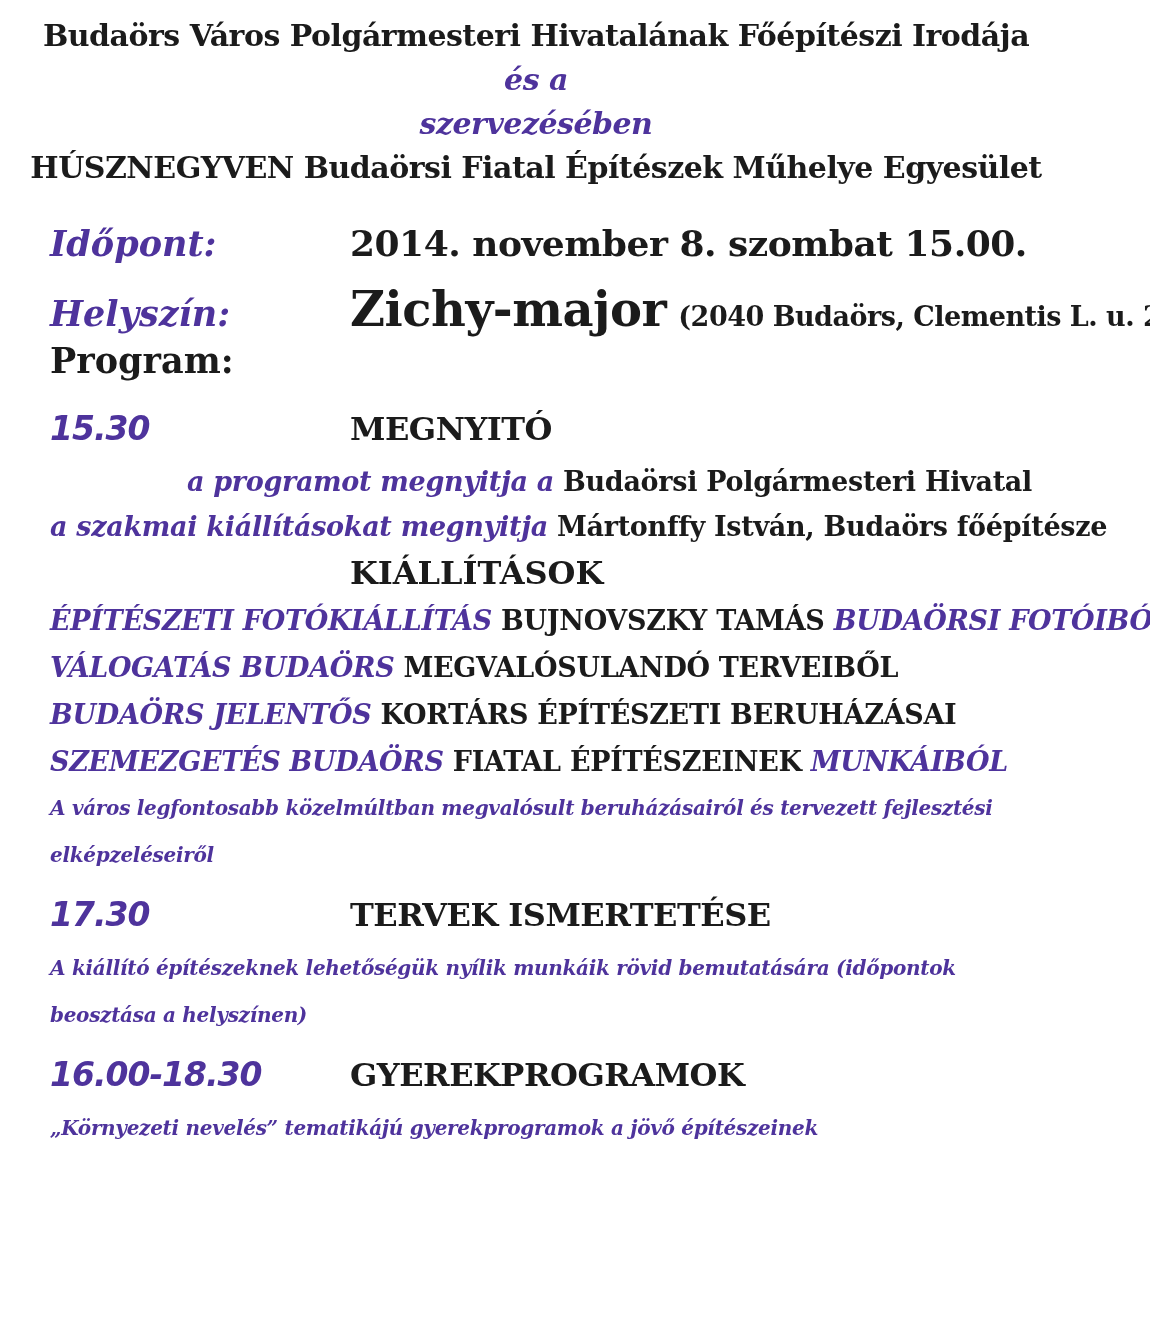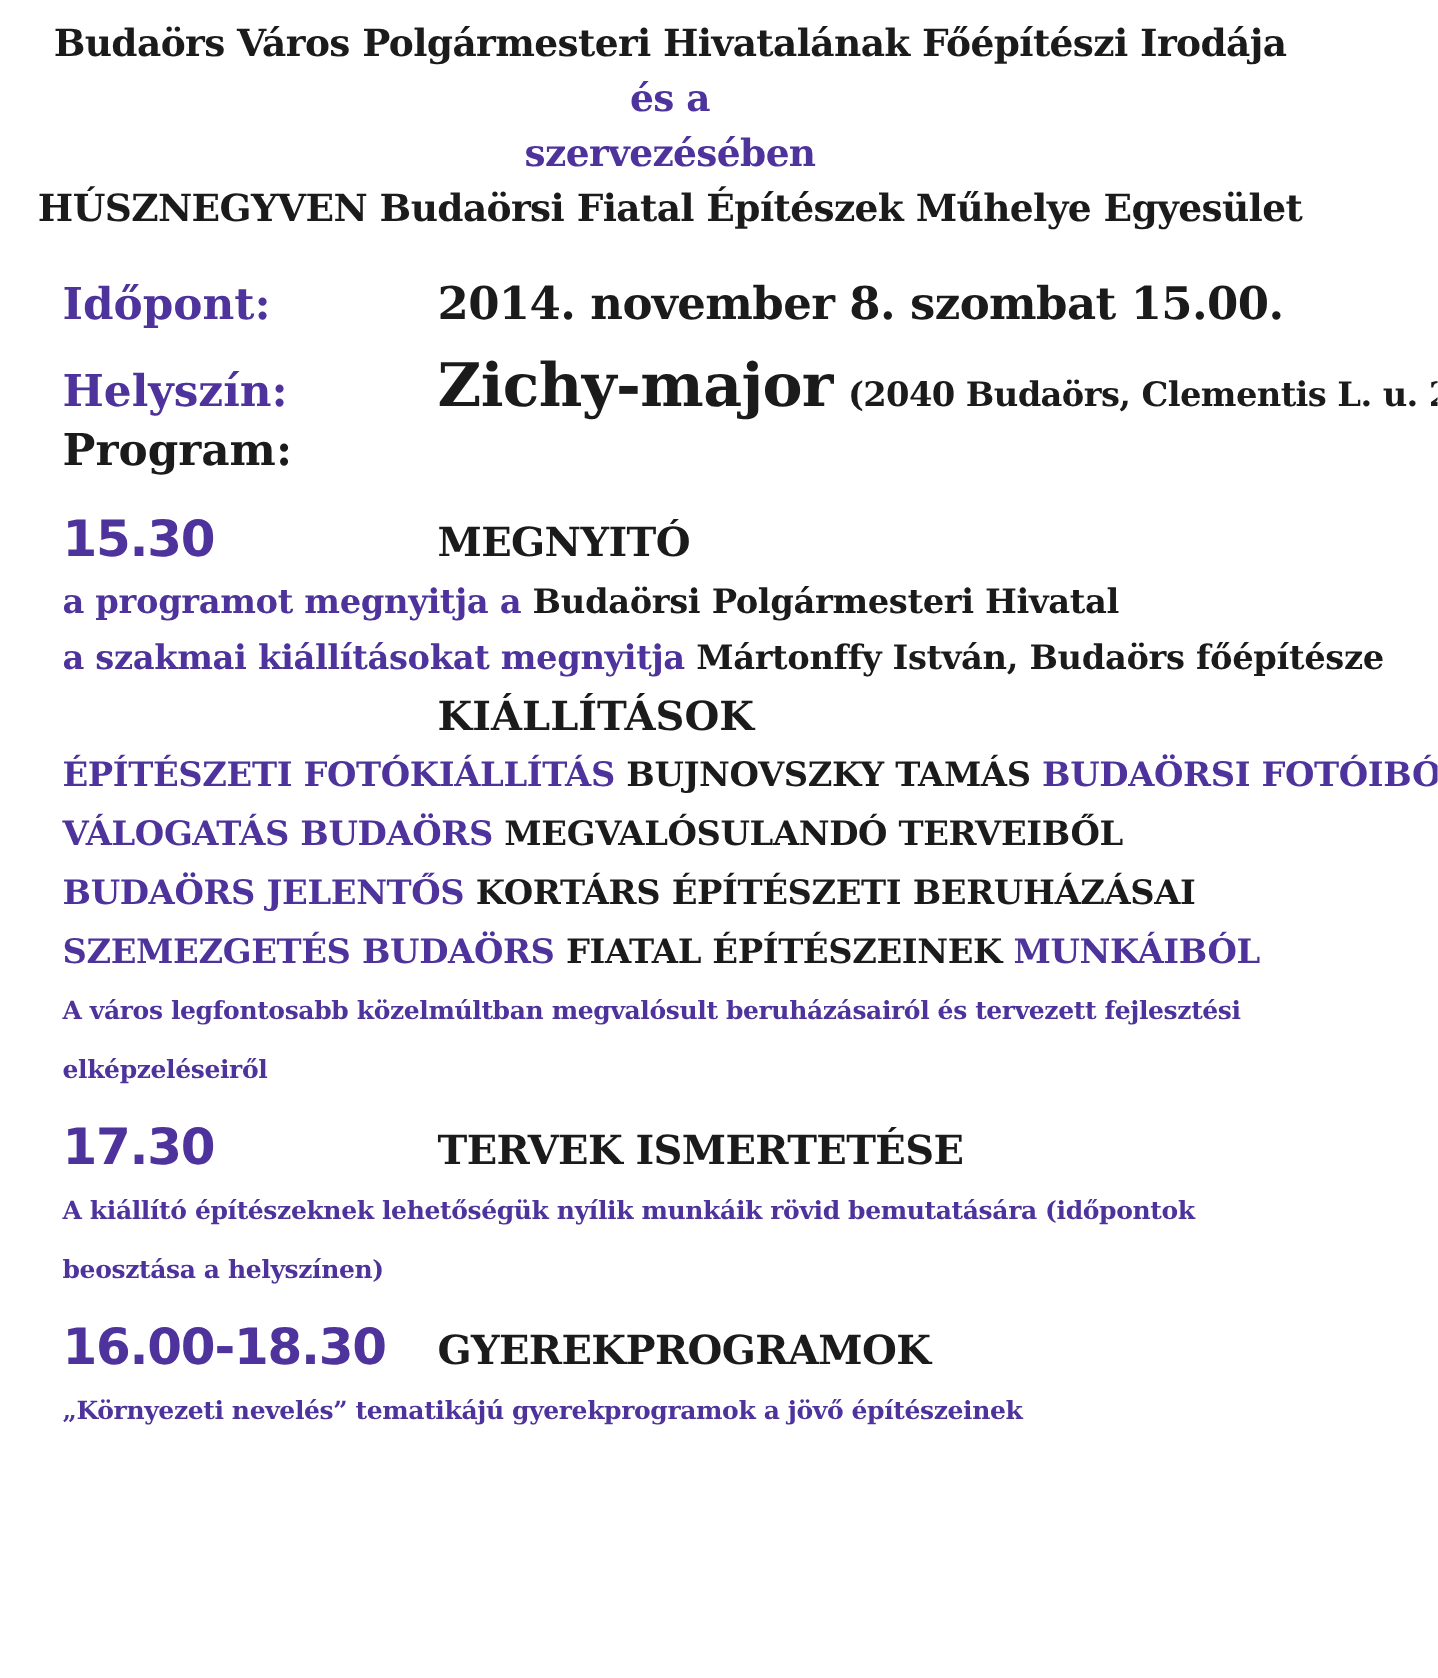--- a/index.html
+++ b/index.html
@@ -6,46 +6,46 @@
     --purple:#4e339c;
     --ink:#1b1b1b;
   }
   *{margin:0;padding:0;box-sizing:border-box;}
   html,body{background:#ffffff;}
   body{
     width:1150px;height:1342px;overflow:hidden;
     font-family:"DejaVu Serif","Liberation Serif",serif;
     font-weight:700;color:var(--ink);
   }
-  .purple{color:var(--purple);}
+  .purple{color:var(--purple);font-style:italic;}
   .black{color:var(--ink);}
 
   .poster{width:1072px;height:1342px;padding:14px 40px 0 50px;}
 
   
   .hdr{text-align:center;margin:0 -10px 0 -20px;}
   .hdr-line{font-size:30px;line-height:44px;letter-spacing:-0.5px;}
 
   
   .info{margin-top:32px;}
   .info-row{display:flex;align-items:baseline;min-height:59px;}
   .info-label{flex:0 0 300px;font-size:35px;}
   .info-value{font-size:36px;letter-spacing:-0.5px;white-space:nowrap;}
   .venue-main{font-size:48px;}
   .venue-addr{font-size:27px;}
 
   
   .sched-row{display:flex;align-items:baseline;margin-top:10px;min-height:50px;}
   .time{
-    flex:0 0 300px;font-size:40px;
+    flex:0 0 300px;font-size:33px;
     font-family:"DejaVu Sans","Liberation Sans",sans-serif;
     letter-spacing:-1px;
   }
   .title{font-size:32px;letter-spacing:-0.5px;white-space:nowrap;}
-  .subline{font-size:27px;line-height:45px;letter-spacing:-0.3px;white-space:nowrap;}
+  .subline{font-size:27px;line-height:45px;letter-spacing:-0.3px;white-space:nowrap;text-align:right;}
   .caps-line{font-size:27px;line-height:47px;letter-spacing:-0.3px;white-space:nowrap;}
   .desc{font-size:20px;line-height:47px;letter-spacing:-0.3px;max-width:1040px;}
   .section-gap{margin-top:16px;}
   .kiallitasok-title{margin-left:300px;font-size:32px;line-height:48px;}
 </style>
 </head>
 <body>
 
 <div class="poster">
 

